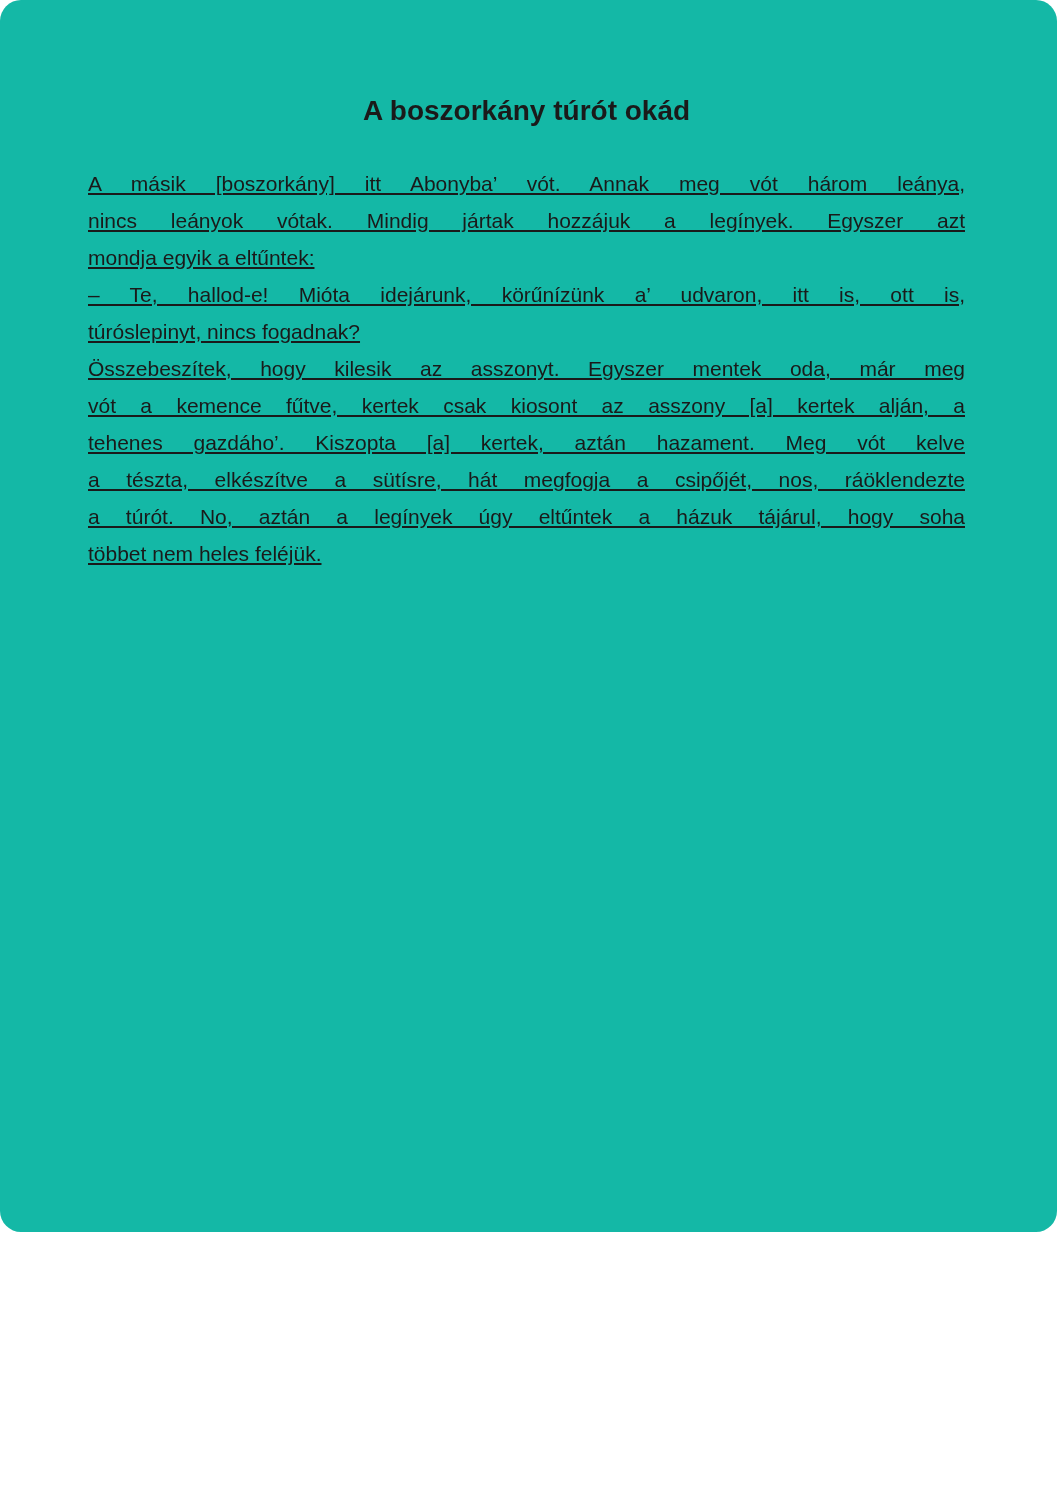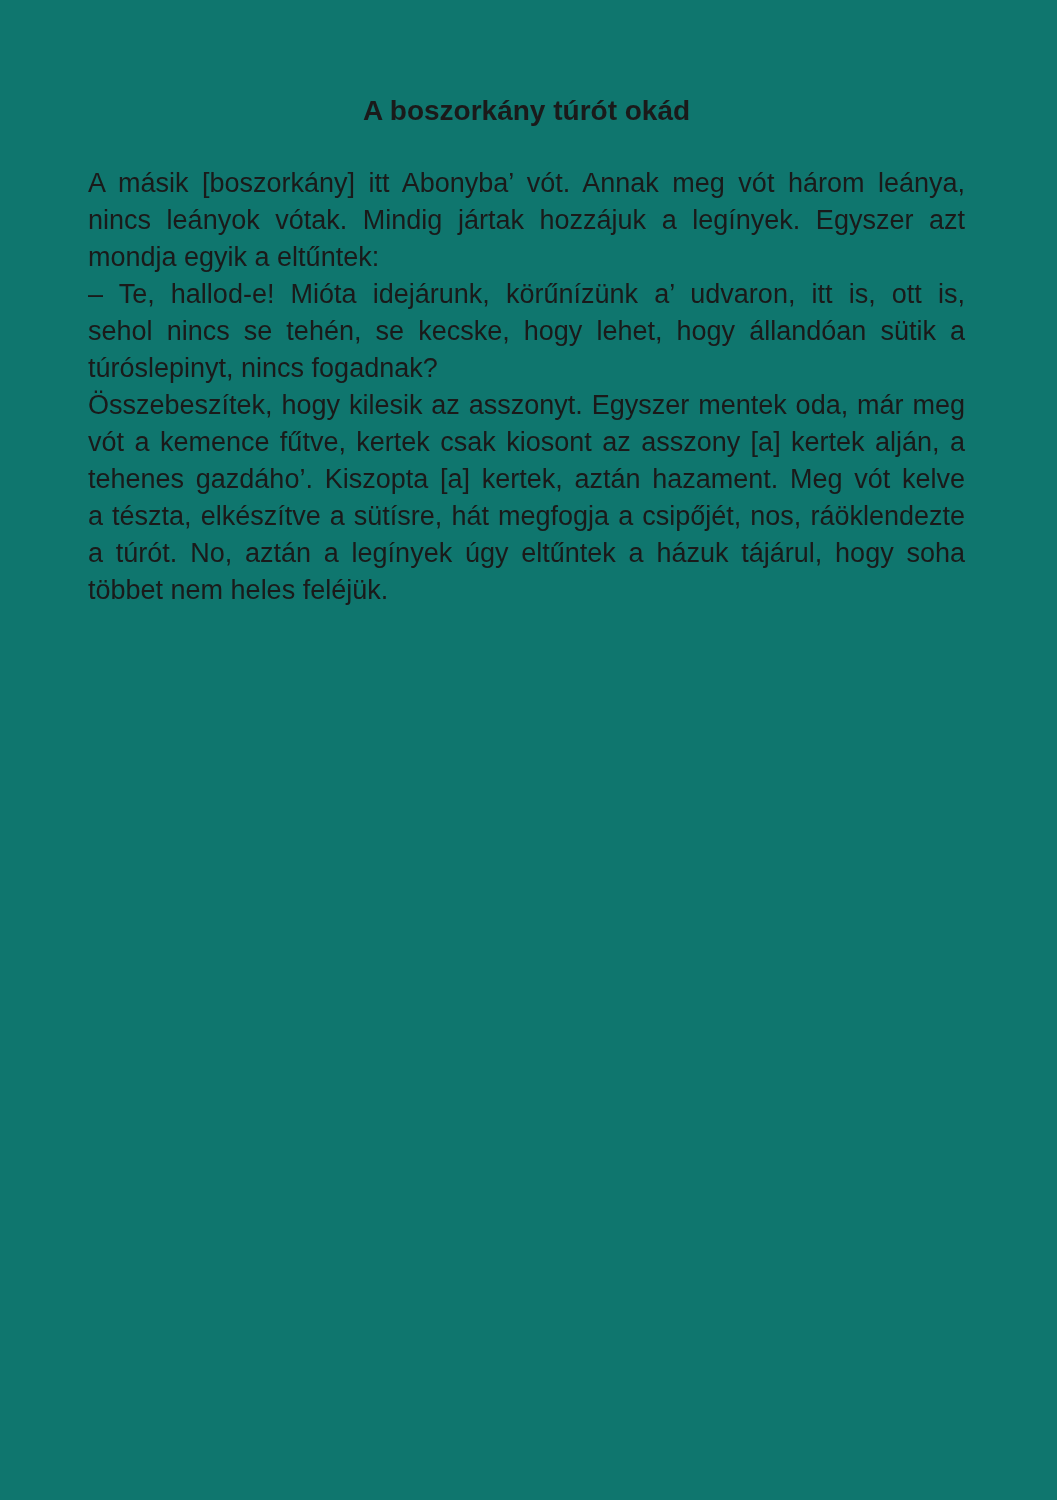--- a/index.html
+++ b/index.html
@@ -3,50 +3,52 @@
 <meta charset="utf-8">
 <style>
   html, body {
     margin: 0;
     padding: 0;
     background: #ffffff;
   }
   .page {
     position: relative;
     width: 1057px;
-    height: 1500px;
-    background: #0f766e;
+    height: 1232px;
+    background: #14b8a6;
     overflow: hidden;
     font-family: "Liberation Sans", sans-serif;
+    border-radius: 21px;
   }
   .content {
     position: absolute;
     left: 88px;
     top: 92px;
     width: 877px;
     color: #1a1a1a;
   }
   .doc-title {
     font-size: 28px;
     line-height: 37px;
     font-weight: 700;
     text-align: center;
     margin: 0 0 36px 0;
     color: #1a1a1a;
   }
   .paragraph {
     margin: 0;
   }
   .text-line {
-    font-size: 27px;
+    font-size: 21px;
     line-height: 37px;
     text-align: justify;
     text-align-last: justify;
     white-space: nowrap;
     color: #1a1a1a;
+    text-decoration: underline;
   }
   .text-line.para-end {
     text-align-last: left;
   }
 </style>
 </head>
 <body>
 
 <div class="page">
   <div class="content">
@@ -54,21 +56,20 @@
     <h1 class="doc-title">A boszorkány túrót okád</h1>
 
     <div class="paragraph">
       <div class="text-line">A másik [boszorkány] itt Abonyba’ vót. Annak meg vót három leánya,</div>
       <div class="text-line">nincs leányok vótak. Mindig jártak hozzájuk a legínyek. Egyszer azt</div>
       <div class="text-line para-end">mondja egyik a eltűntek:</div>
     </div>
 
     <div class="paragraph">
       <div class="text-line">– Te, hallod-e! Mióta idejárunk, körűnízünk a’ udvaron, itt is, ott is,</div>
-      <div class="text-line">sehol nincs se tehén, se kecske, hogy lehet, hogy állandóan sütik a</div>
       <div class="text-line para-end">túróslepinyt, nincs fogadnak?</div>
     </div>
 
     <div class="paragraph">
       <div class="text-line">Összebeszítek, hogy kilesik az asszonyt. Egyszer mentek oda, már meg</div>
       <div class="text-line">vót a kemence fűtve, kertek csak kiosont az asszony [a] kertek alján, a</div>
       <div class="text-line">tehenes gazdáho’. Kiszopta [a] kertek, aztán hazament. Meg vót kelve</div>
       <div class="text-line">a tészta, elkészítve a sütísre, hát megfogja a csipőjét, nos, ráöklendezte</div>
       <div class="text-line">a túrót. No, aztán a legínyek úgy eltűntek a házuk tájárul, hogy soha</div>
       <div class="text-line para-end">többet nem heles feléjük.</div>

